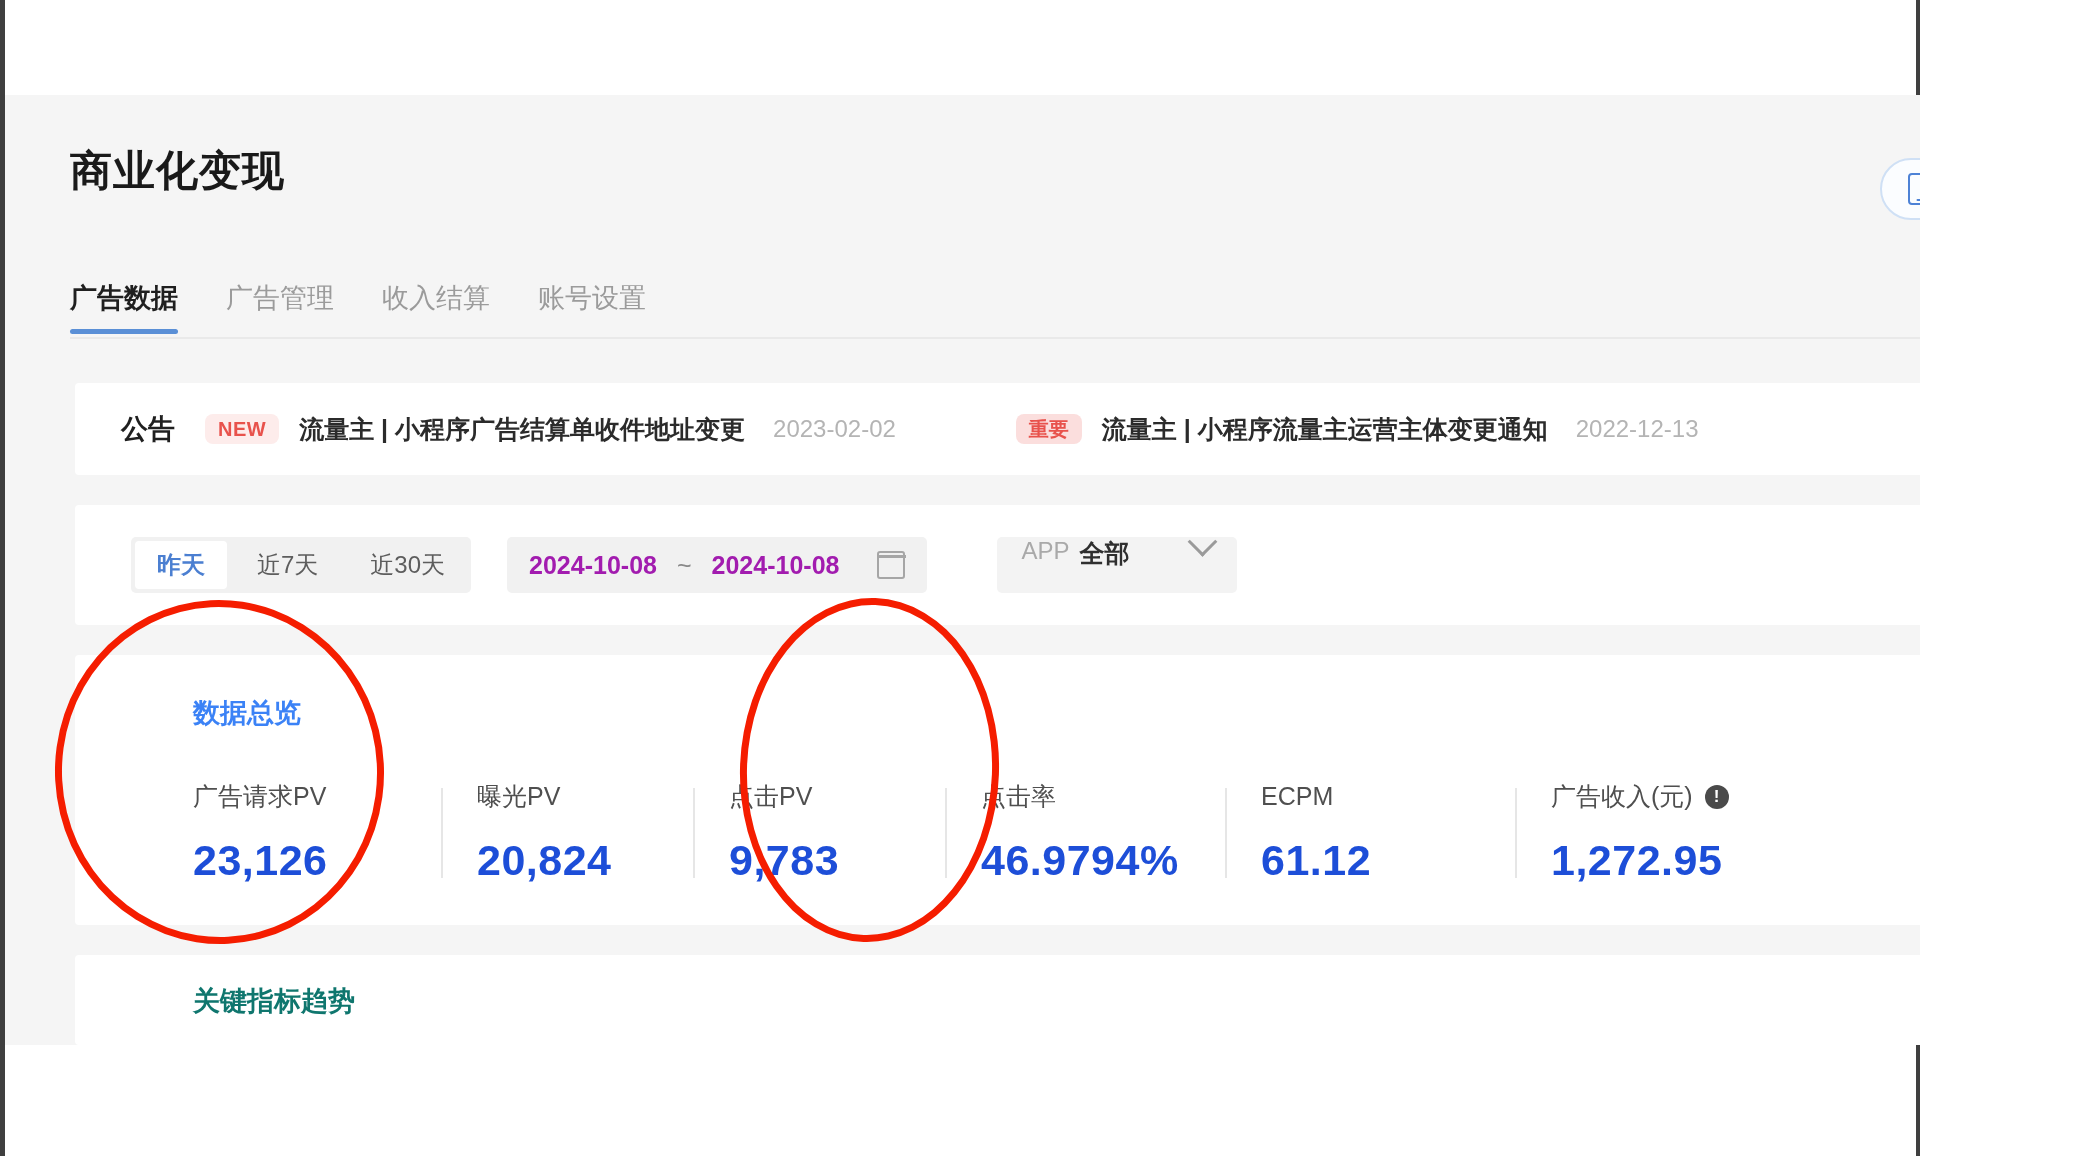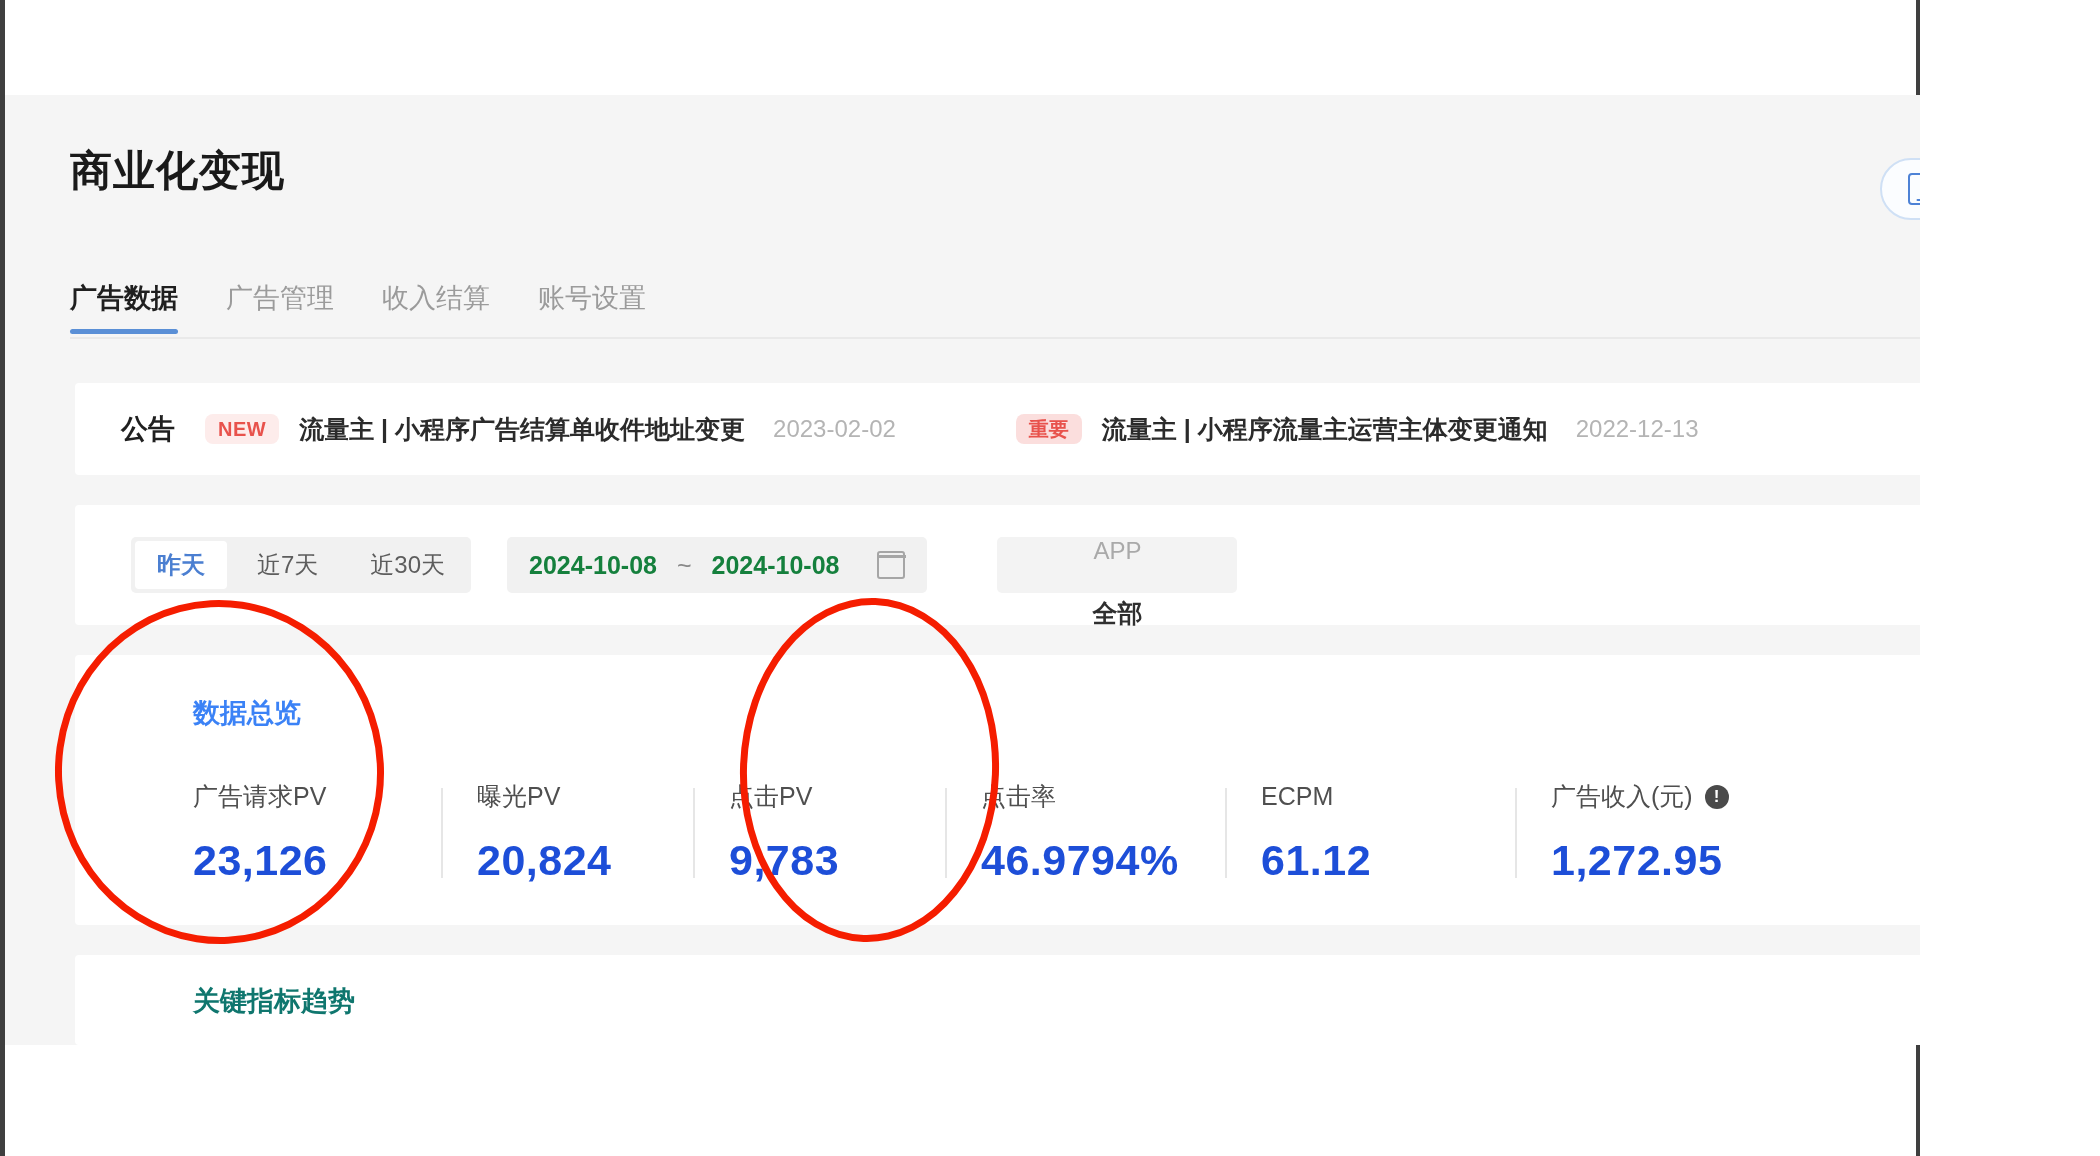--- a/index.html
+++ b/index.html
@@ -262,21 +262,21 @@
     height: 56px;
     background: #f1f1f1;
     border-radius: 5px;
     margin-left: 36px;
     padding: 0 22px;
     gap: 20px;
     box-sizing: border-box;
   }
   .daterange .d {
     font-size: 25px;
-    color: #15803d;
+    color: #a21caf;
     font-weight: 600;
     white-space: nowrap;
   }
   .daterange .tilde {
     font-size: 25px;
     color: #8a8a8a;
   }
   .cal-icon {
     width: 24px;
     height: 24px;
@@ -288,30 +288,29 @@
   }
   .cal-icon::before {
     content: "";
     position: absolute;
     left: -2.5px; right: -2.5px; top: 2px;
     height: 3px;
     background: #a6a6a6;
   }
   .app-select {
     display: flex;
-    align-items: center;
+    align-items: flex-start;
     height: 56px;
     background: #f3f3f3;
     border-radius: 5px;
     margin-left: 70px;
     padding: 0 24px;
-    gap: 32px;
+    gap: 10px;
     min-width: 240px;
     box-sizing: border-box;
-    flex-direction: column;
   }
   .app-select .lbl {
     font-size: 24px;
     color: #a9a9a9;
   }
   .app-select .val {
     font-size: 25px;
     color: #2f2f2f;
     font-weight: bold;
   }

